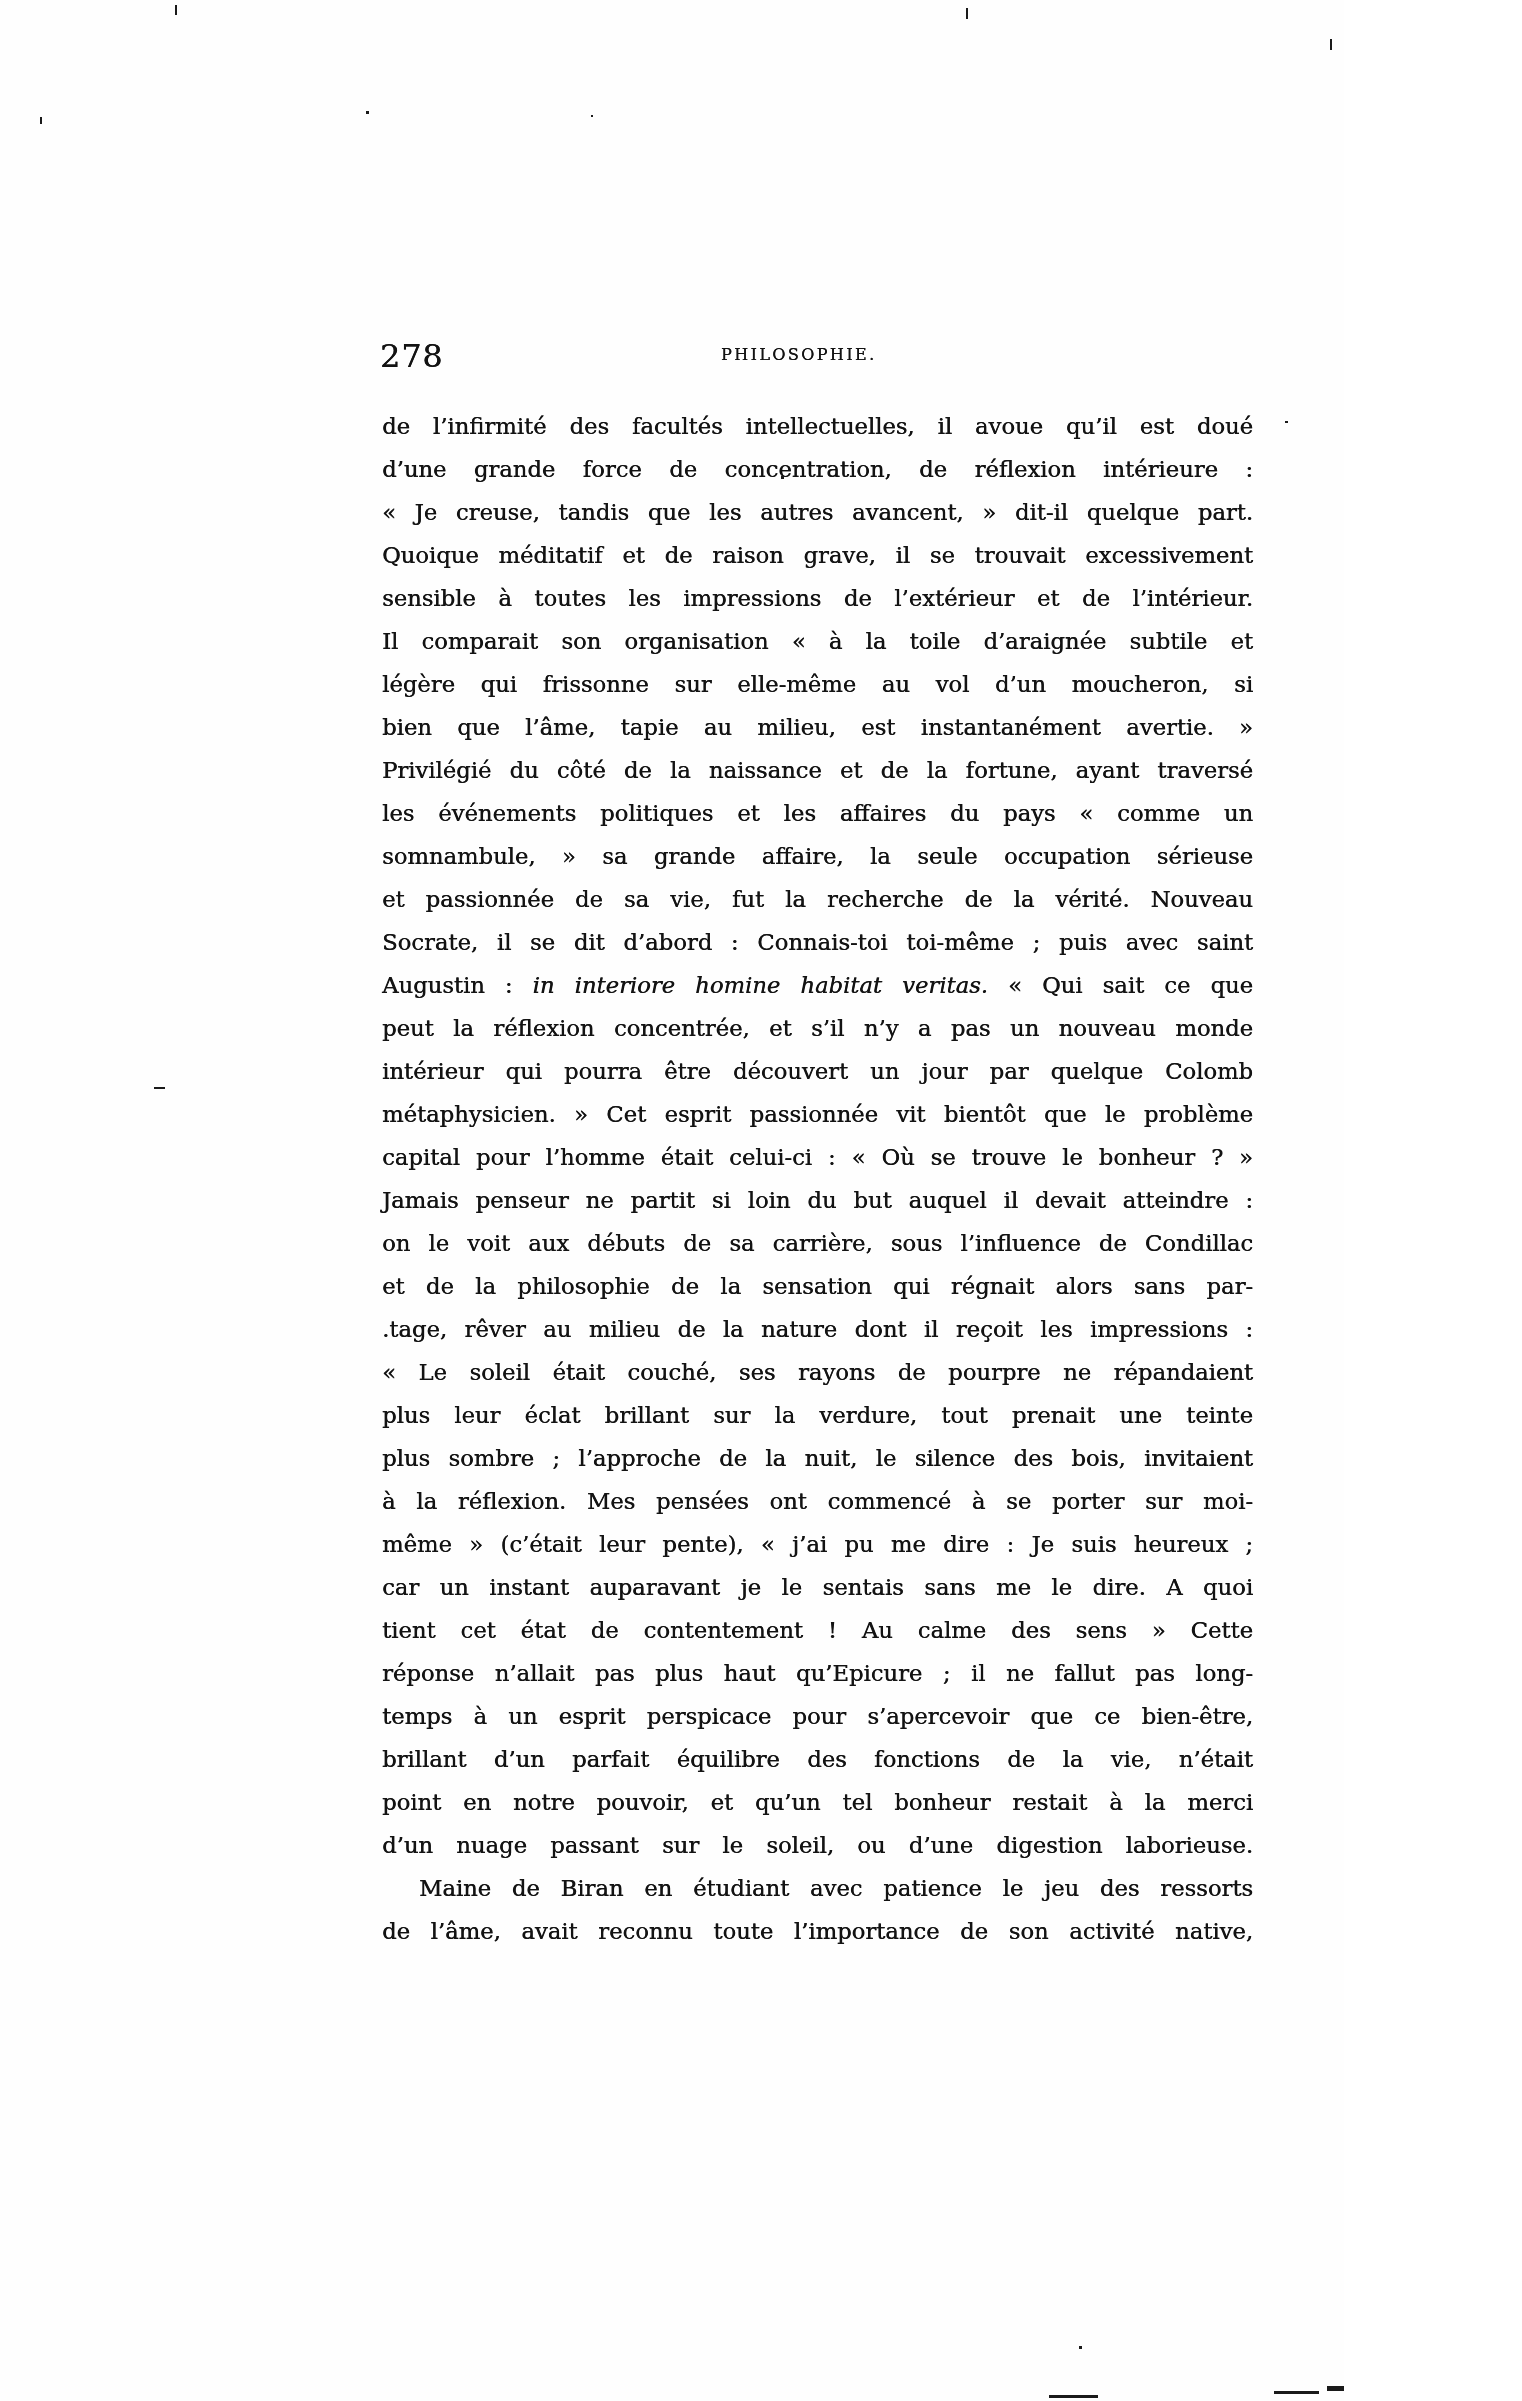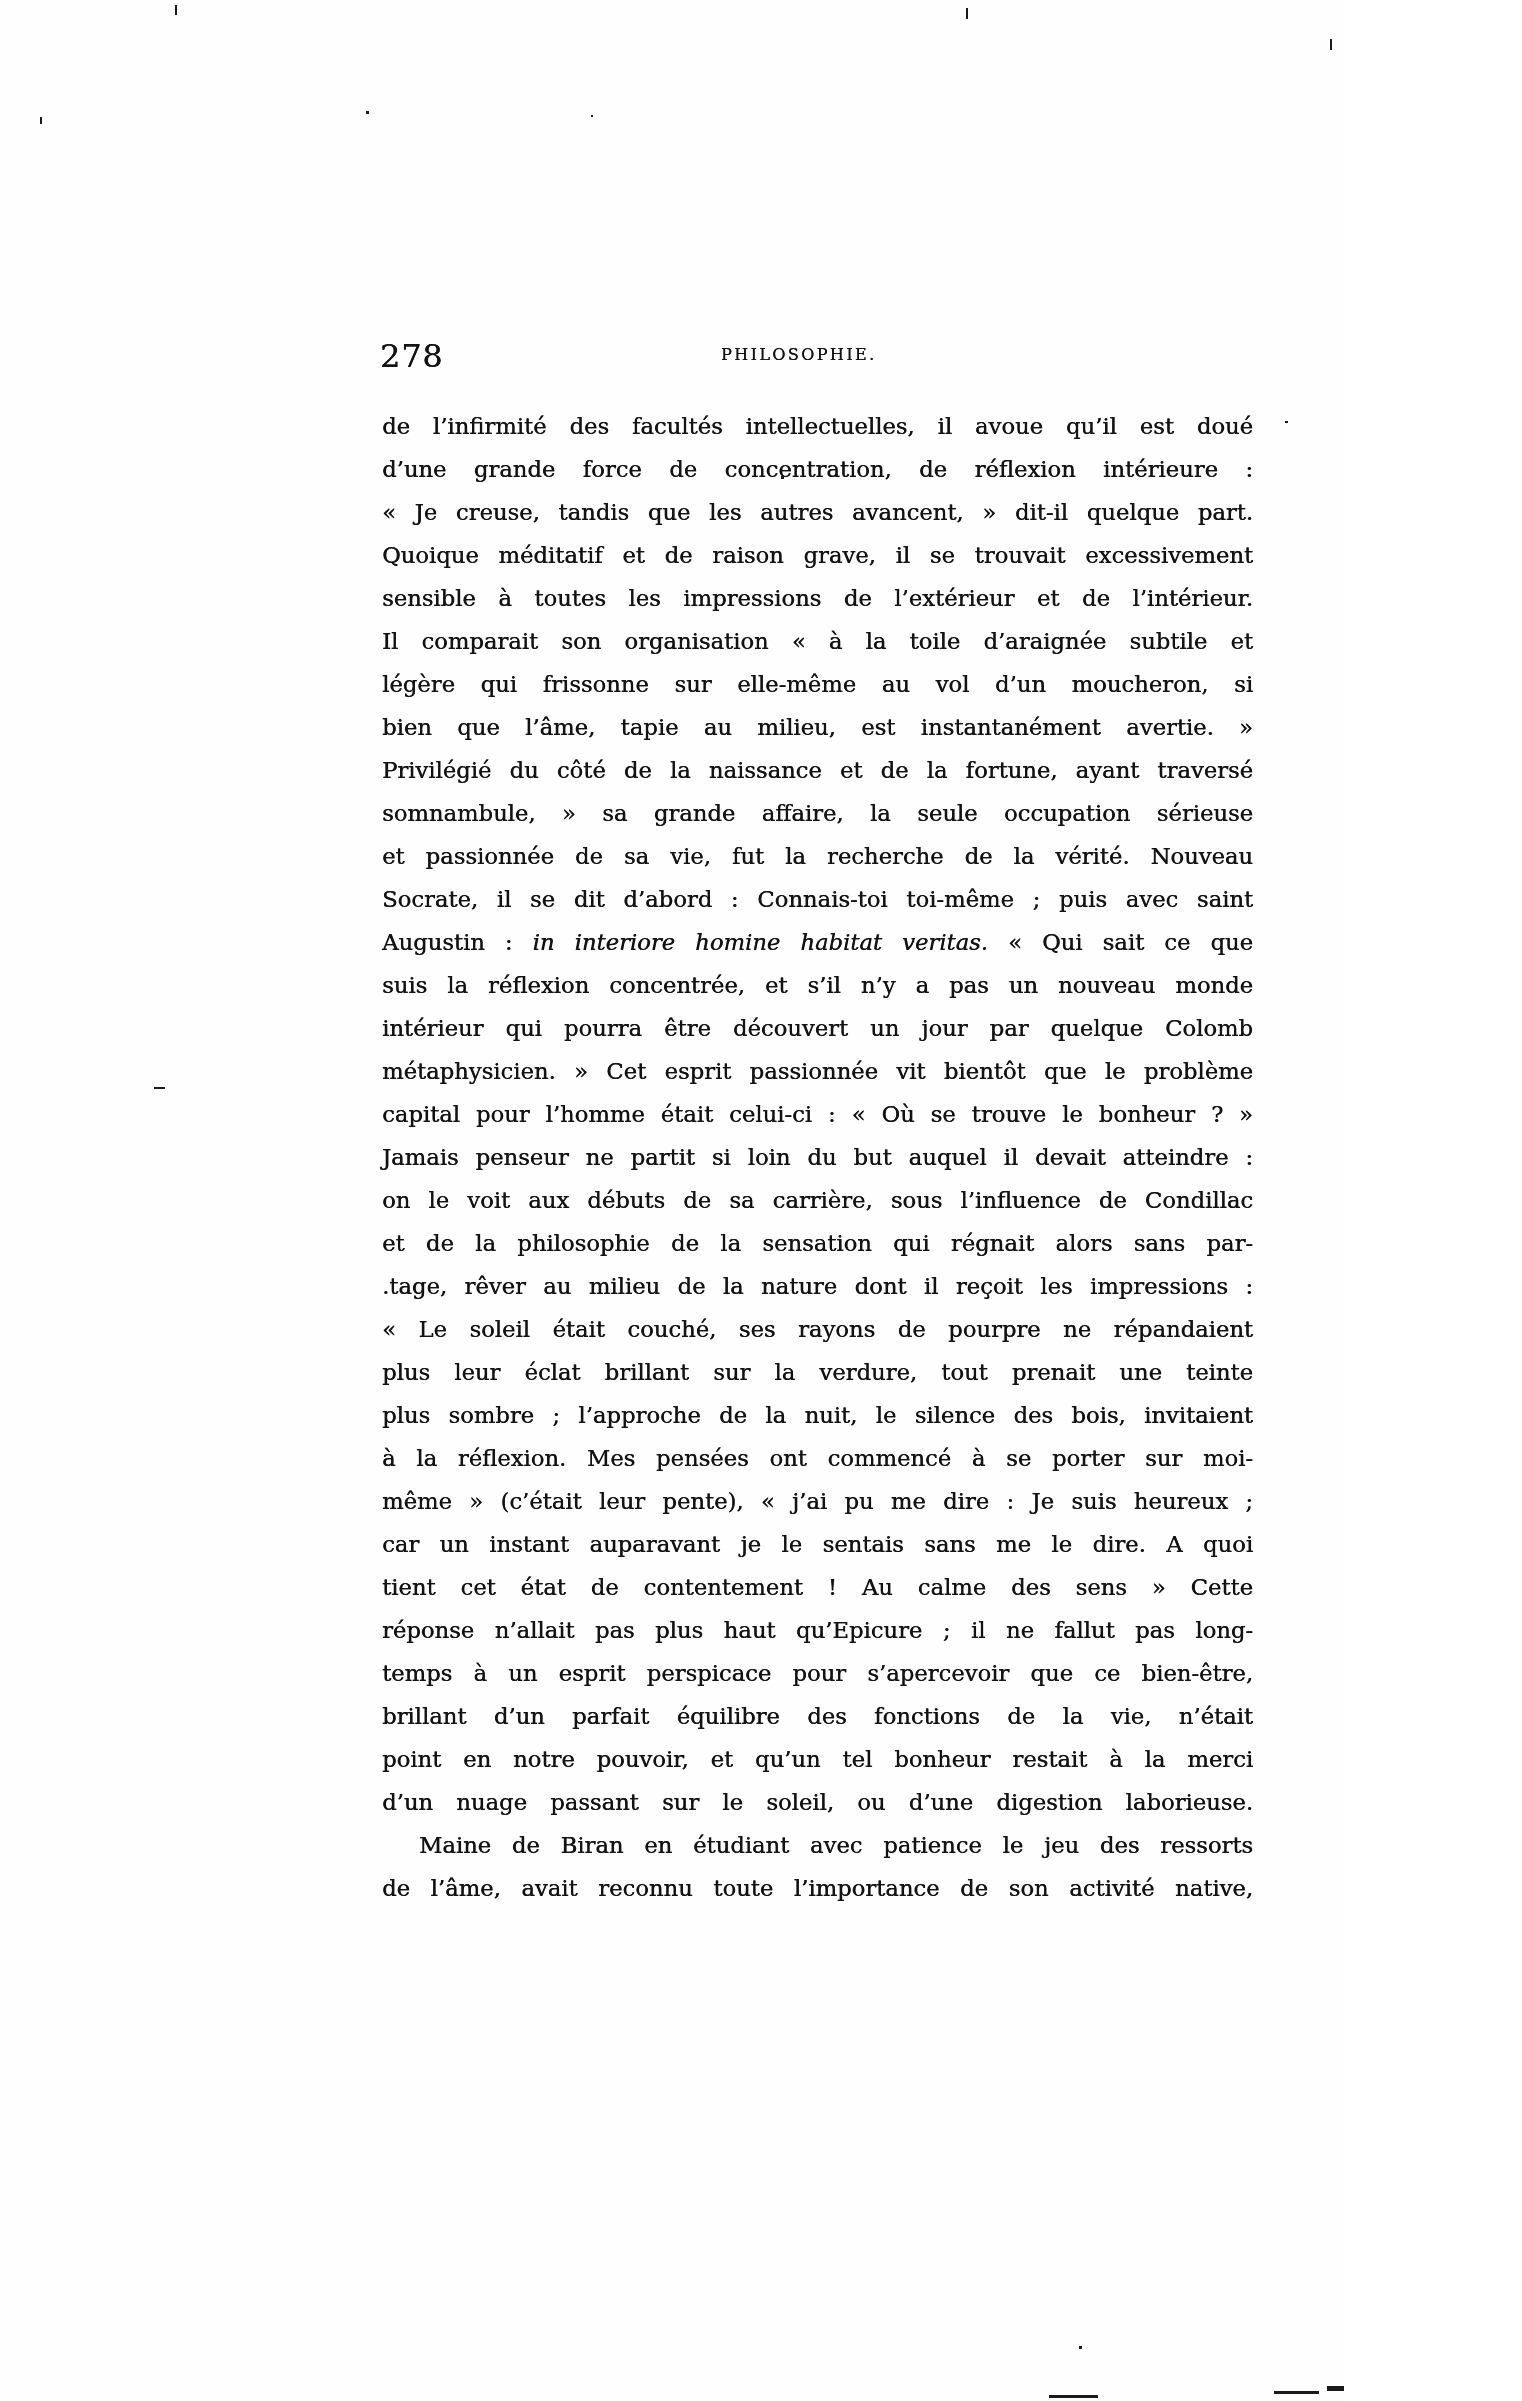--- a/index.html
+++ b/index.html
@@ -68,25 +68,26 @@
   <div class="text-block">
       <div class="line">de l’infirmité des facultés intellectuelles, il avoue qu’il est doué</div>
       <div class="line">d’une grande force de concentration, de réflexion intérieure :</div>
       <div class="line">« Je creuse, tandis que les autres avancent, » dit-il quelque part.</div>
       <div class="line">Quoique méditatif et de raison grave, il se trouvait excessivement</div>
       <div class="line">sensible à toutes les impressions de l’extérieur et de l’intérieur.</div>
       <div class="line">Il comparait son organisation « à la toile d’araignée subtile et</div>
       <div class="line">légère qui frissonne sur elle-même au vol d’un moucheron, si</div>
       <div class="line">bien que l’âme, tapie au milieu, est instantanément avertie. »</div>
       <div class="line">Privilégié du côté de la naissance et de la fortune, ayant traversé</div>
+      <div class="line">les événements politiques et les affaires du pays « comme un</div>
       <div class="line">somnambule, » sa grande affaire, la seule occupation sérieuse</div>
       <div class="line">et passionnée de sa vie, fut la recherche de la vérité. Nouveau</div>
       <div class="line">Socrate, il se dit d’abord : Connais-toi toi-même ; puis avec saint</div>
       <div class="line"><span>Augustin : </span><span class="it">in interiore homine habitat veritas.</span><span> « Qui sait ce que</span></div>
-      <div class="line">suis la réflexion concentrée, et s’il n’y a pas un nouveau monde</div>
+      <div class="line">peut la réflexion concentrée, et s’il n’y a pas un nouveau monde</div>
       <div class="line">intérieur qui pourra être découvert un jour par quelque Colomb</div>
       <div class="line">métaphysicien. » Cet esprit passionnée vit bientôt que le problème</div>
       <div class="line">capital pour l’homme était celui-ci : « Où se trouve le bonheur ? »</div>
       <div class="line">Jamais penseur ne partit si loin du but auquel il devait atteindre :</div>
       <div class="line">on le voit aux débuts de sa carrière, sous l’influence de Condillac</div>
       <div class="line">et de la philosophie de la sensation qui régnait alors sans par-</div>
       <div class="line">.tage, rêver au milieu de la nature dont il reçoit les impressions :</div>
       <div class="line">« Le soleil était couché, ses rayons de pourpre ne répandaient</div>
       <div class="line">plus leur éclat brillant sur la verdure, tout prenait une teinte</div>
       <div class="line">plus sombre ; l’approche de la nuit, le silence des bois, invitaient</div>

